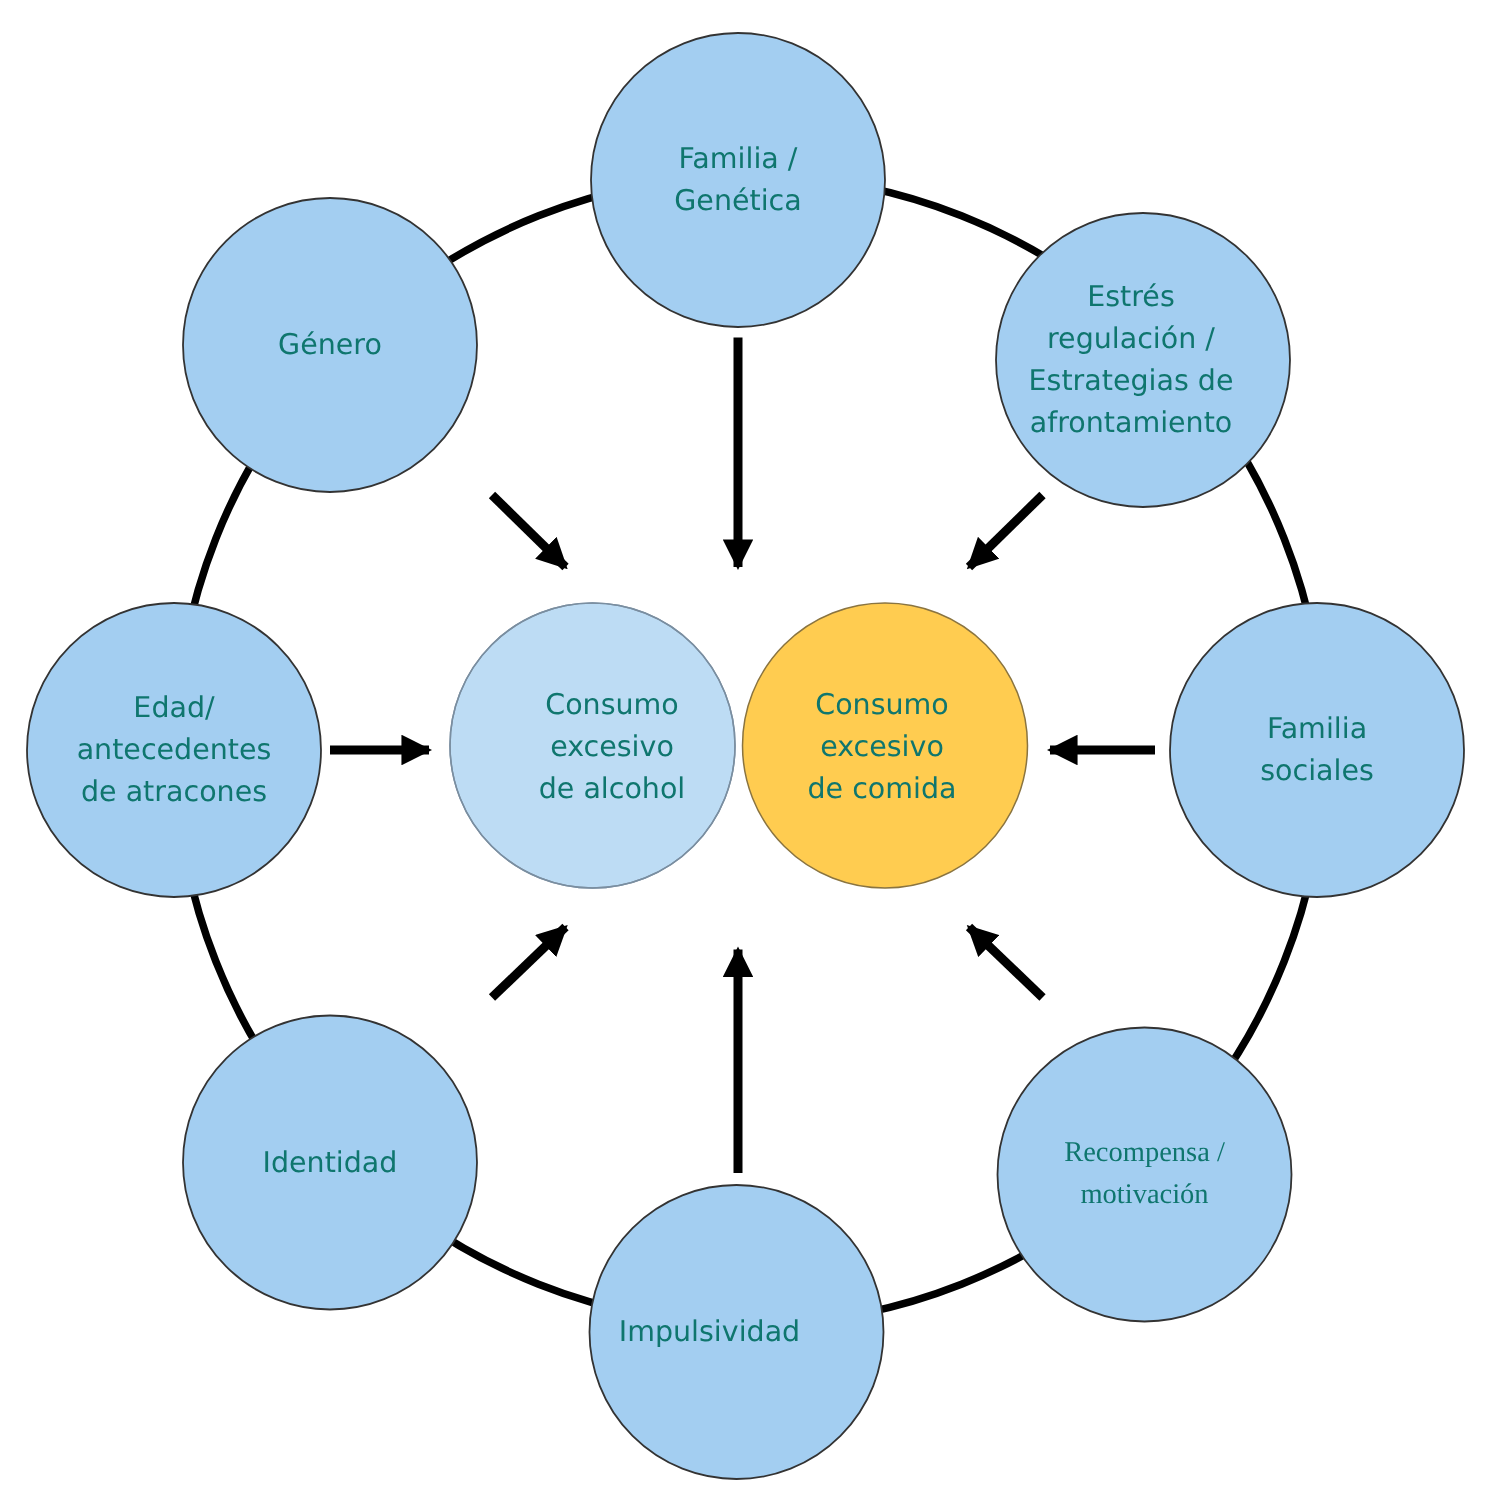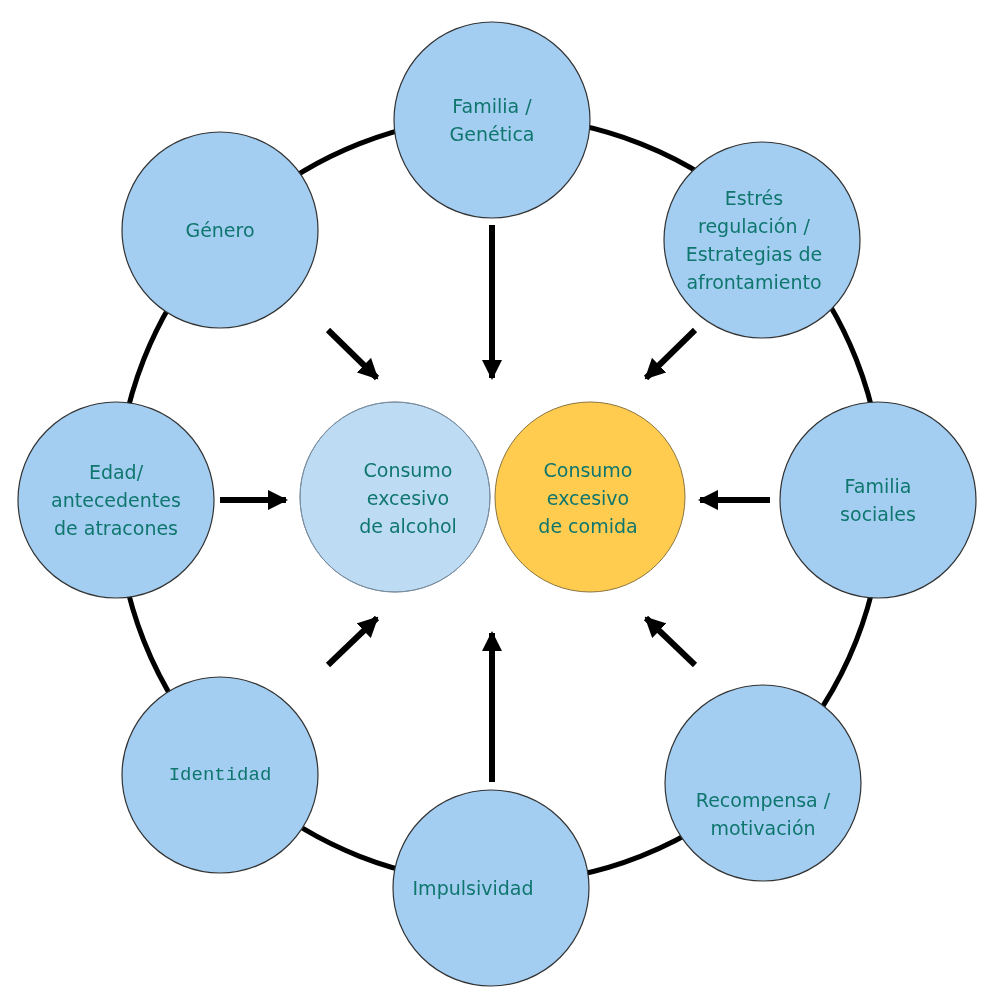--- a/index.html
+++ b/index.html
@@ -60,22 +60,22 @@
 de comida</div>
   <div id="factorLabels">
       <div class="label" style="left: 492px; top: 120px;">Familia /
 Genética</div>
       <div class="label" style="left: 754px; top: 240px;">Estrés
 regulación /
 Estrategias de
 afrontamiento</div>
       <div class="label" style="left: 878px; top: 500px;">Familia
 sociales</div>
-      <div class="label" style="left: 763px; top: 814px;">Recompensa /
+      <div class="label" style="left: 763px; top: 783px; font-family: Liberation Serif, serif;">Recompensa /
 motivación</div>
       <div class="label" style="left: 473px; top: 888px;">Impulsividad</div>
-      <div class="label" style="left: 220px; top: 775px; font-family: Liberation Mono, monospace;">Identidad</div>
+      <div class="label" style="left: 220px; top: 775px;">Identidad</div>
       <div class="label" style="left: 116px; top: 500px;">Edad/
 antecedentes
 de atracones</div>
       <div class="label" style="left: 220px; top: 230px; text-align: right;">Género</div>
     </div>
 </div>
 
 </body></html>

